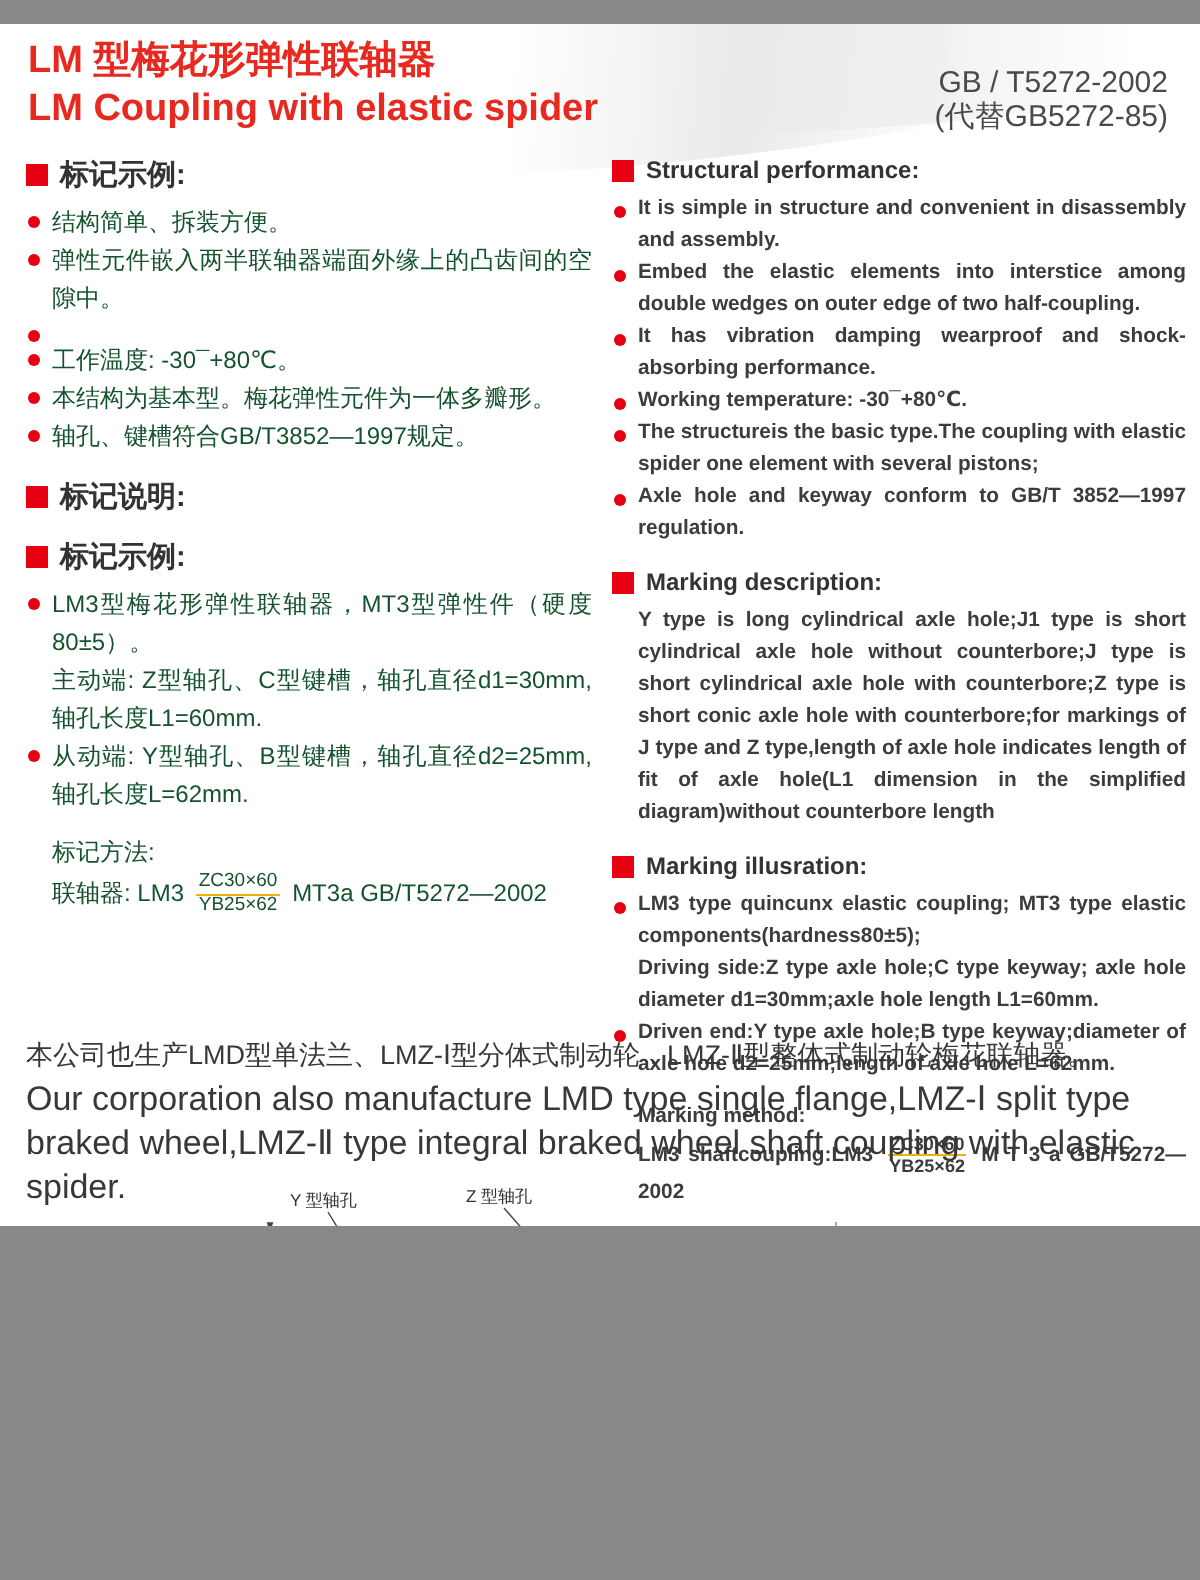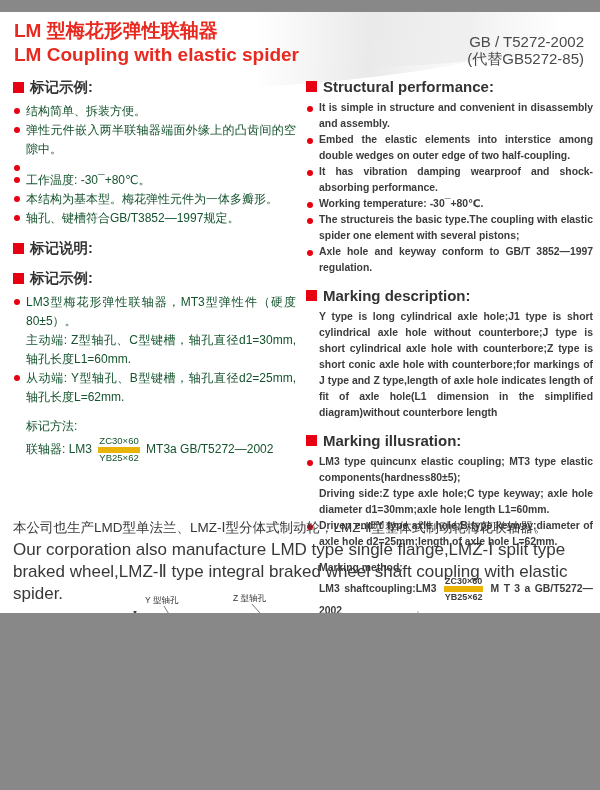--- a/index.html
+++ b/index.html
@@ -16,31 +16,31 @@
   .title-zh { color:#e8291f; font-size:19px; font-weight:bold; line-height:24px; }
   .title-en { color:#e8291f; font-size:19px; font-weight:bold; line-height:24px; }
   .std { position:absolute; top:14px; right:2px; text-align:right; color:#4a4a4a; font-size:15px; line-height:17px; }
   .col { position:absolute; top:66px; }
   .col-left  { left:13px;  width:283px; }
   .col-right { left:306px; width:287px; }
   .sec { margin-bottom:11px; }
   .sec-h { display:flex; align-items:center; margin-bottom:5px; }
   .sq { width:11px; height:11px; background:#e60012; margin-right:6px; flex:0 0 auto; }
   .sec-h-zh { font-size:14.5px; font-weight:bold; color:#333; }
-  .sec-h-en { font-size:15px;  font-weight:bold; color:#333; }
+  .sec-h-en { font-size:12px;  font-weight:bold; color:#333; }
   ul.blt { list-style:none; }
   ul.blt li { display:flex; }
   .dot { flex:0 0 auto; width:6px; height:6px; border-radius:50%; background:#e60012; margin:6px 6px 0 1px; }
   .zh-txt { font-size:12px; line-height:19px; text-align:justify; color:#14532d; }
   .en-txt { font-size:10.4px; line-height:16px; text-align:justify; color:#3c3c3c;font-weight:bold; }
   .para-ind { margin-left:13px; }
   .sub { margin-left:13px; }
   .method { margin-left:13px; margin-top:10px; }
   .frac { display:inline-block; text-align:center; vertical-align:middle; line-height:1.15; padding:0 3px; }
-  .frac .ft { display:block; border-bottom:6px solid #eab308; padding:0 1px; }
+  .frac .ft { display:block; border-bottom:1px solid #eab308; padding:0 1px; }
   .zh-txt .frac { font-size:9.5px; } .en-txt .frac { font-size:9px; }
   .middle { position:absolute; left:13px; top:504px; width:576px; }
   .mid-zh { font-size:13.5px; line-height:23px; color:#383838; }
   .mid-en { font-size:17px;  line-height:22px; color:#383838; }
   .drawings { position:absolute; left:0; top:578px; width:600px; height:212px; }
   svg text { font-family:"Liberation Sans","DejaVu Sans",sans-serif; fill:#333; }
 </style>
 </head>
 <body>
 

